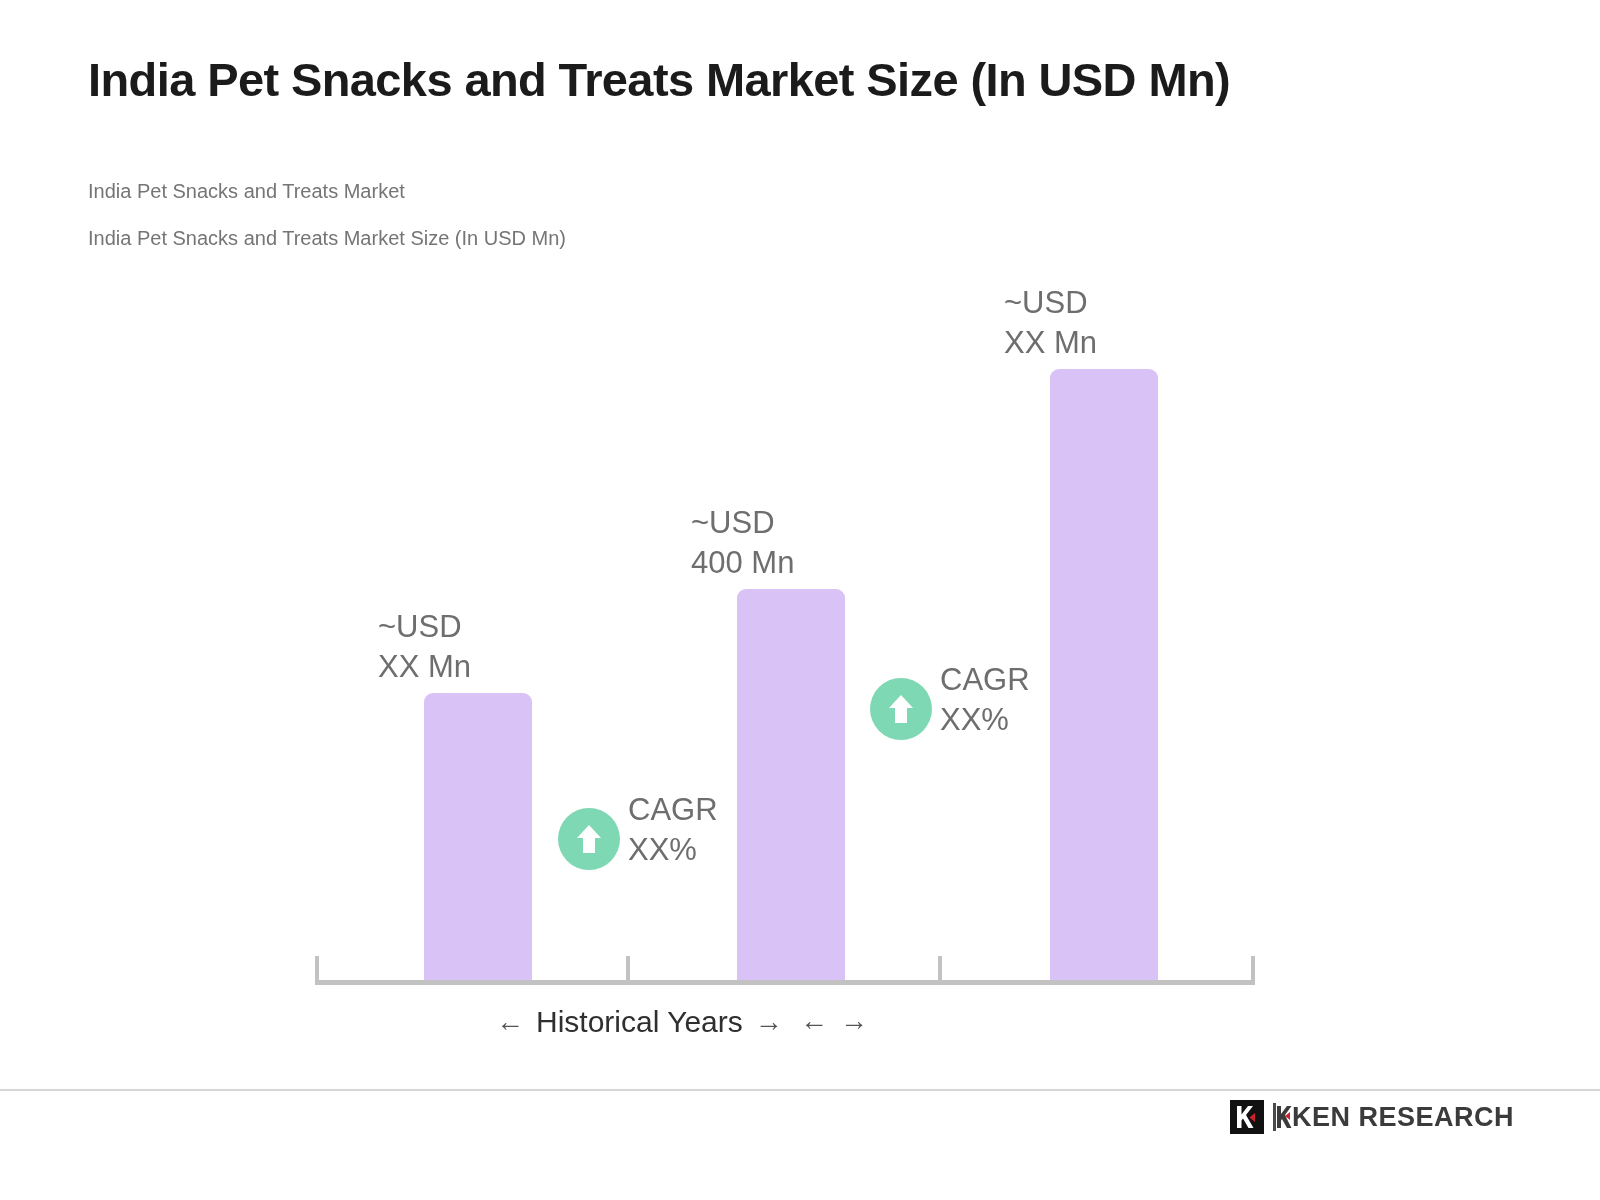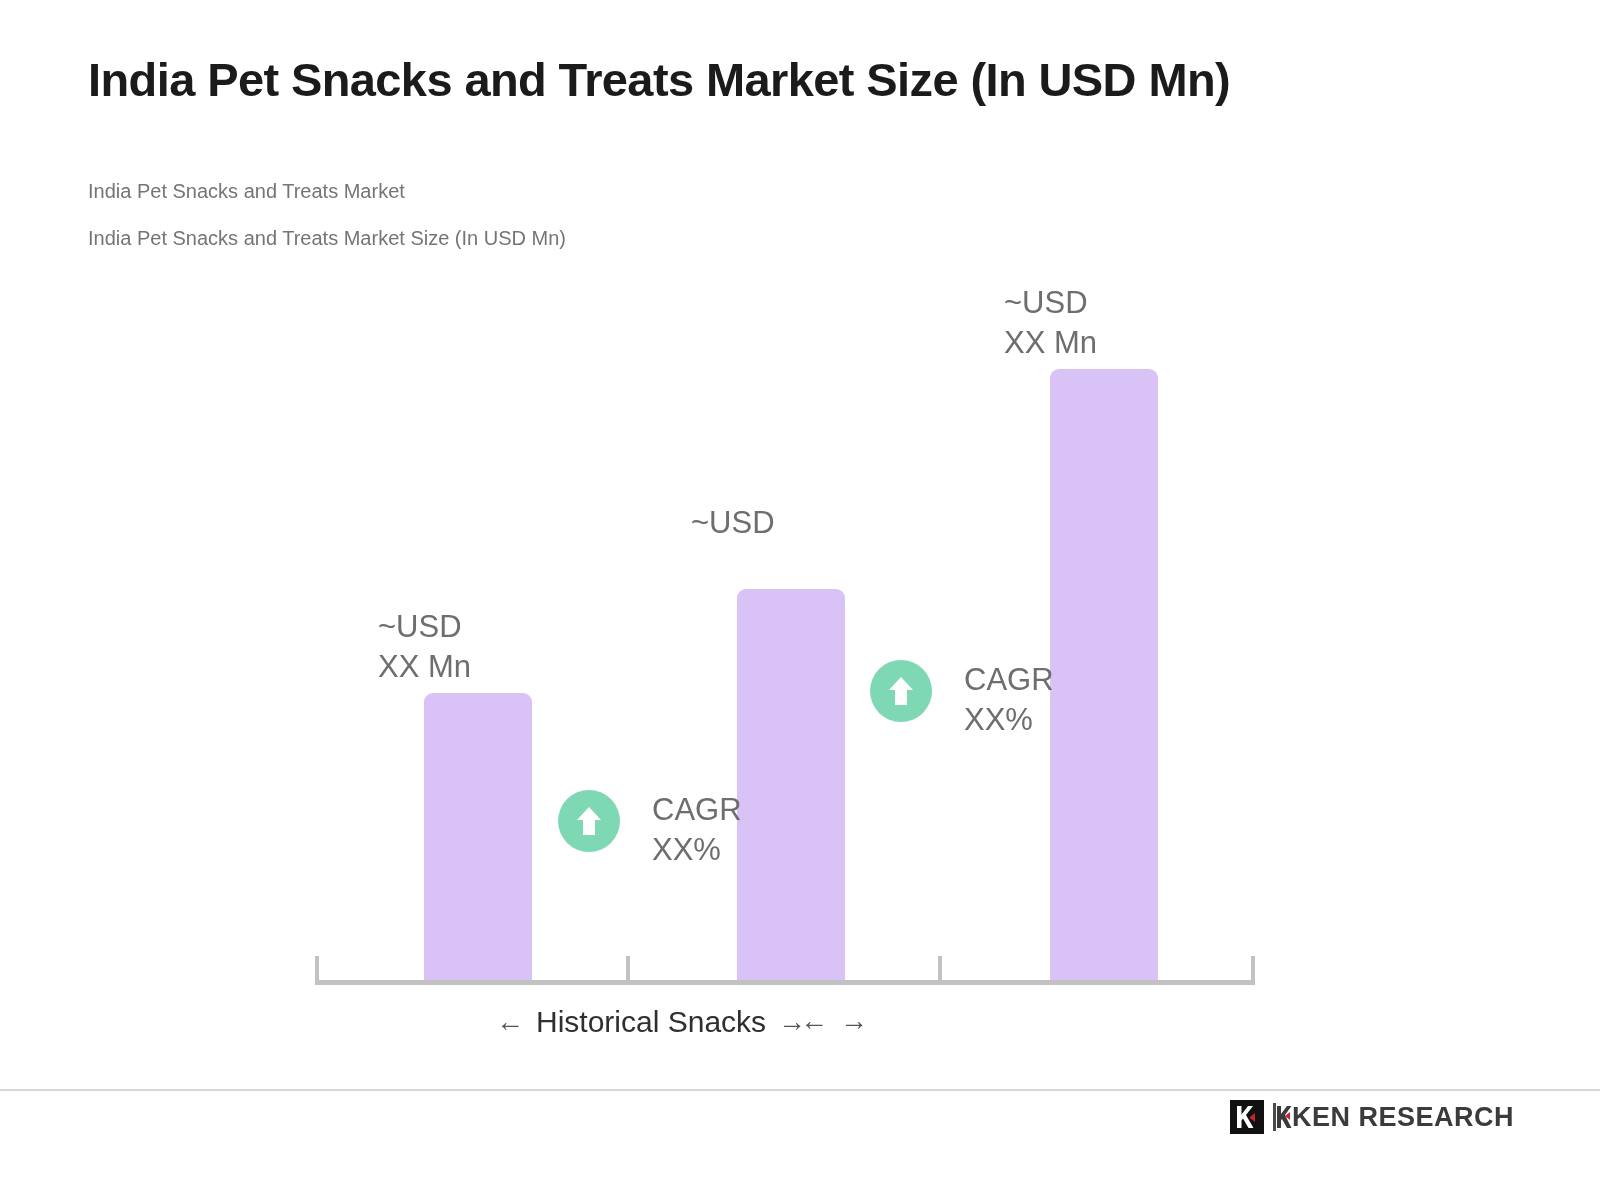--- a/index.html
+++ b/index.html
@@ -73,22 +73,22 @@
     line-height:40px;
     color:#6e6e6e;
     text-align:left;
     white-space:nowrap;
   }
 
   
   .cagr {
     position:absolute;
     display:flex;
-    align-items:flex-start;
-    gap:32px;
+    align-items:flex-end;
+    gap:8px;
   }
   .cagr-circle {
     width:62px; height:62px;
     border-radius:50%;
     background:#7ed8b4;
     display:flex;
     align-items:center;
     justify-content:center;
     flex:none;
   }
@@ -172,20 +172,21 @@
 
     <div class="bar" style="left:424px; top:693px; width:108px; height:287px;"></div>
     <div class="bar-label" style="left:378px; top:607px; width:200px;">
       <div>~USD</div>
       <div>XX Mn</div>
     </div>
 
     <div class="bar" style="left:737px; top:589px; width:108px; height:391px;"></div>
     <div class="bar-label" style="left:691px; top:503px; width:200px;">
       <div>~USD</div>
+      <div>400 Mn</div>
     </div>
 
     <div class="bar" style="left:1050px; top:369px; width:108px; height:611px;"></div>
     <div class="bar-label" style="left:1004px; top:283px; width:200px;">
       <div>~USD</div>
       <div>XX Mn</div>
     </div>
 
     <div class="cagr" style="left:558px; top:790px;">
       <div class="cagr-circle">
@@ -212,21 +213,21 @@
     </div>
 
     <div class="axis-line"></div>
     <div class="tick" style="left:315px;"></div>
     <div class="tick" style="left:626px;"></div>
     <div class="tick" style="left:938px;"></div>
     <div class="tick" style="left:1251px;"></div>
 
     <div class="period" style="left:496px; top:1005px;">
       <span class="arr">←</span>
-      <span>Historical Snacks</span>
+      <span>Historical Years</span>
       <span class="arr">→</span>
     </div>
     <div class="period" style="left:800px; top:1005px;">
       <span class="arr">←</span>
       <span class="arr">→</span>
     </div>
   </div>
 
   <div class="footer-rule"></div>
 

